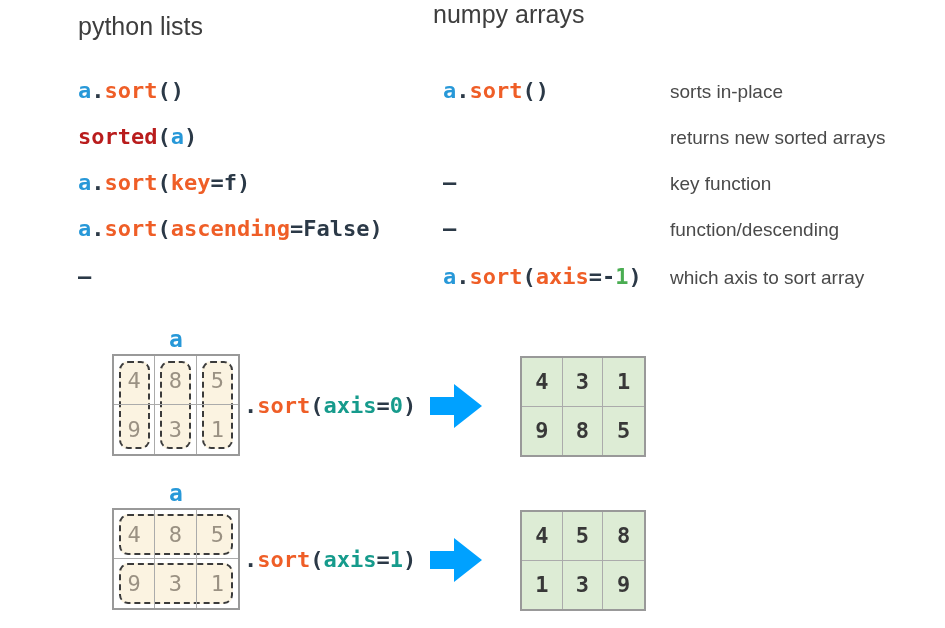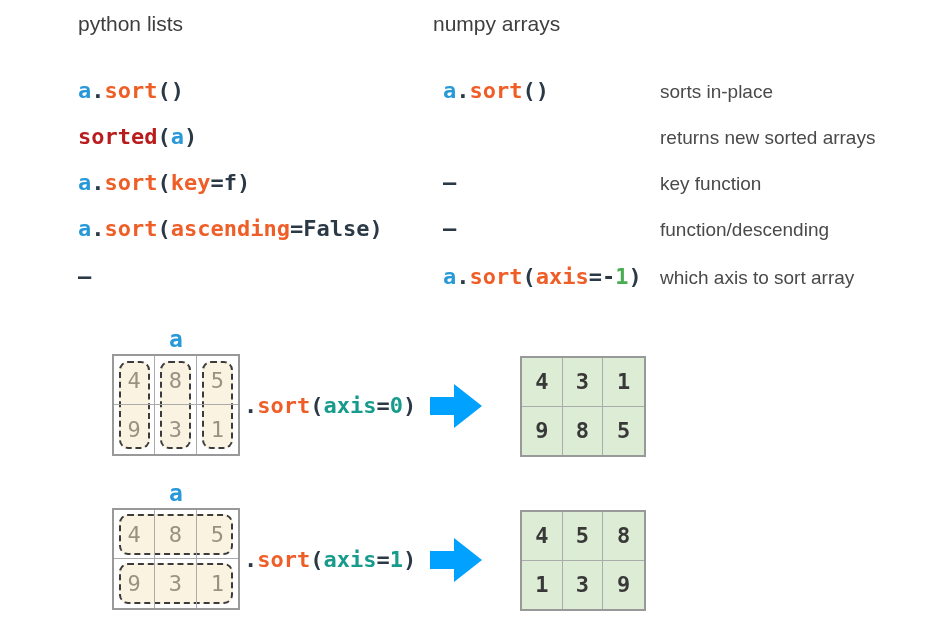--- a/index.html
+++ b/index.html
@@ -1,21 +1,21 @@
 <!DOCTYPE html>
 <html><head>
 <meta charset="utf-8">
 <style>
   html,body{margin:0;padding:0;background:#ffffff;}
   #canvas{position:relative;width:945px;height:628px;background:#ffffff;overflow:hidden;
           font-family:"Liberation Sans",sans-serif;}
-  .sans{font-family:"Liberation Sans",sans-serif;}
+  .sans{font-family:"Liberation Sans",sans-serif;margin-left:10px;}
   .code{font-family:"DejaVu Sans Mono",monospace;font-weight:bold;font-size:22px;line-height:27px;white-space:pre;}
   .abs{position:absolute;}
-  .heading{font-size:21px;color:#3e3e3e;}
+  .heading{font-size:25px;color:#3e3e3e;}
   .note{font-size:19px;color:#4a4a4a;line-height:27px;white-space:nowrap;}
   .comparison-row{position:absolute;left:0;width:945px;height:27px;}
   .col-python{position:absolute;left:78px;top:0;}
   .col-numpy{position:absolute;left:443px;top:0;}
   .col-note{position:absolute;left:660px;top:1px;}
   .diagram{position:absolute;left:0;width:945px;height:160px;}
   .array-label{position:absolute;left:112px;top:0;width:128px;text-align:center;
                font-family:"DejaVu Sans Mono",monospace;font-weight:bold;font-size:23px;line-height:26px;}
   .matrix{position:absolute;display:block;box-sizing:border-box;border:2px solid #999999;background:#ffffff;}
   .matrix.src{left:112px;top:28px;width:128px;height:102px;}
@@ -27,21 +27,21 @@
   .hl{position:absolute;z-index:1;border:2px dashed #3b3b3b;border-radius:9px;box-sizing:border-box;}
   .sort-code{position:absolute;left:244px;top:66px;}
   .arrow-wrap{position:absolute;left:428px;top:52px;width:56px;height:56px;}
 </style>
 </head>
 <body>
 
 <div id="canvas">
 
   <div class="abs heading" style="left:78px;top:12px;">python lists</div>
-  <div class="abs heading" style="left:433px;top:12px;">numpy arrays</div>
+  <div class="abs heading" style="left:433px;top:0;">numpy arrays</div>
 
   <div id="rows-box">
       <div class="comparison-row" style="top: 77px;">
         <div class="code col-python"><span style="color: rgb(39, 152, 216);">a</span><span style="color: rgb(43, 57, 71);">.</span><span style="color: rgb(239, 94, 39);">sort</span><span style="color: rgb(43, 57, 71);">()</span></div>
         <div class="code col-numpy"><span style="color: rgb(39, 152, 216);">a</span><span style="color: rgb(43, 57, 71);">.</span><span style="color: rgb(239, 94, 39);">sort</span><span style="color: rgb(43, 57, 71);">()</span></div>
         <div class="sans note col-note">sorts in-place</div>
       </div>
       <div class="comparison-row" style="top: 123px;">
         <div class="code col-python"><span style="color: #b91c1c;">sorted</span><span style="color: rgb(43, 57, 71);">(</span><span style="color: rgb(39, 152, 216);">a</span><span style="color: rgb(43, 57, 71);">)</span></div>
         <div class="sans note col-note">returns new sorted arrays</div>

